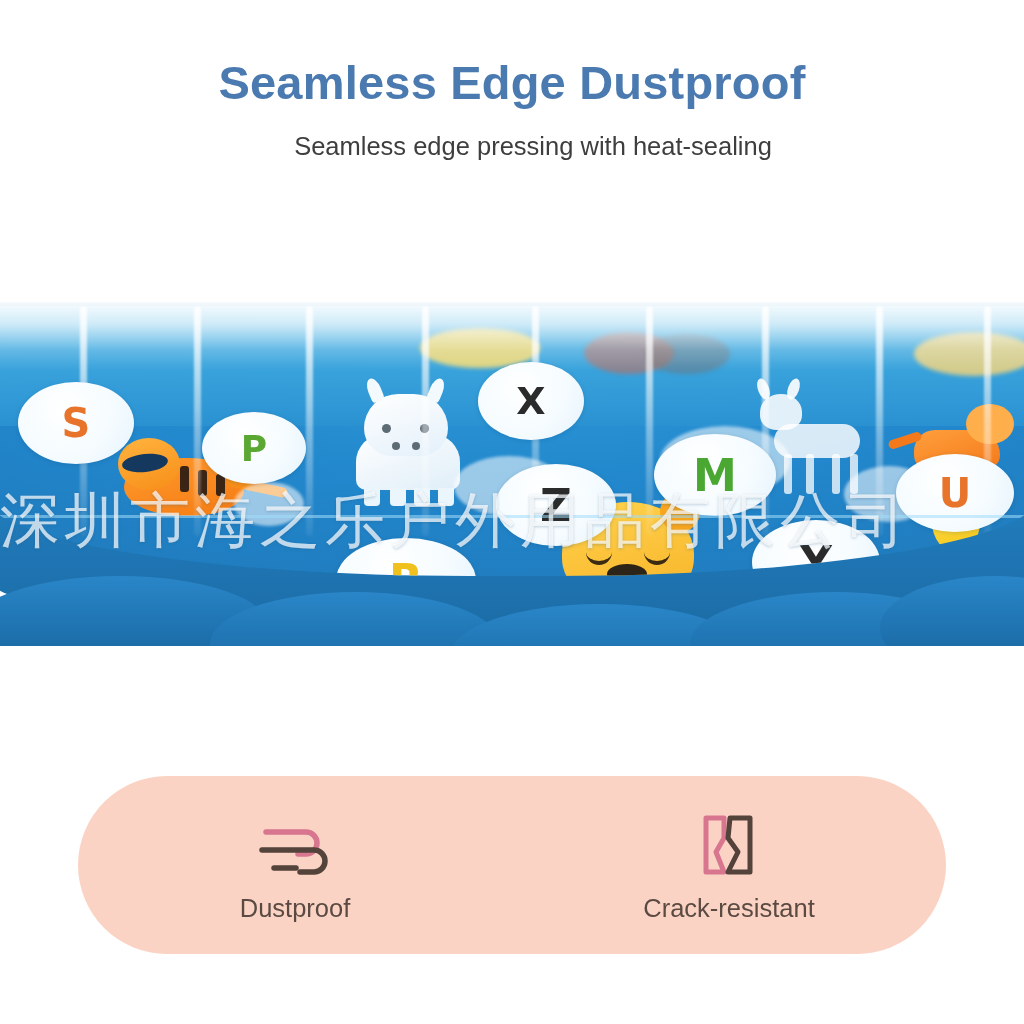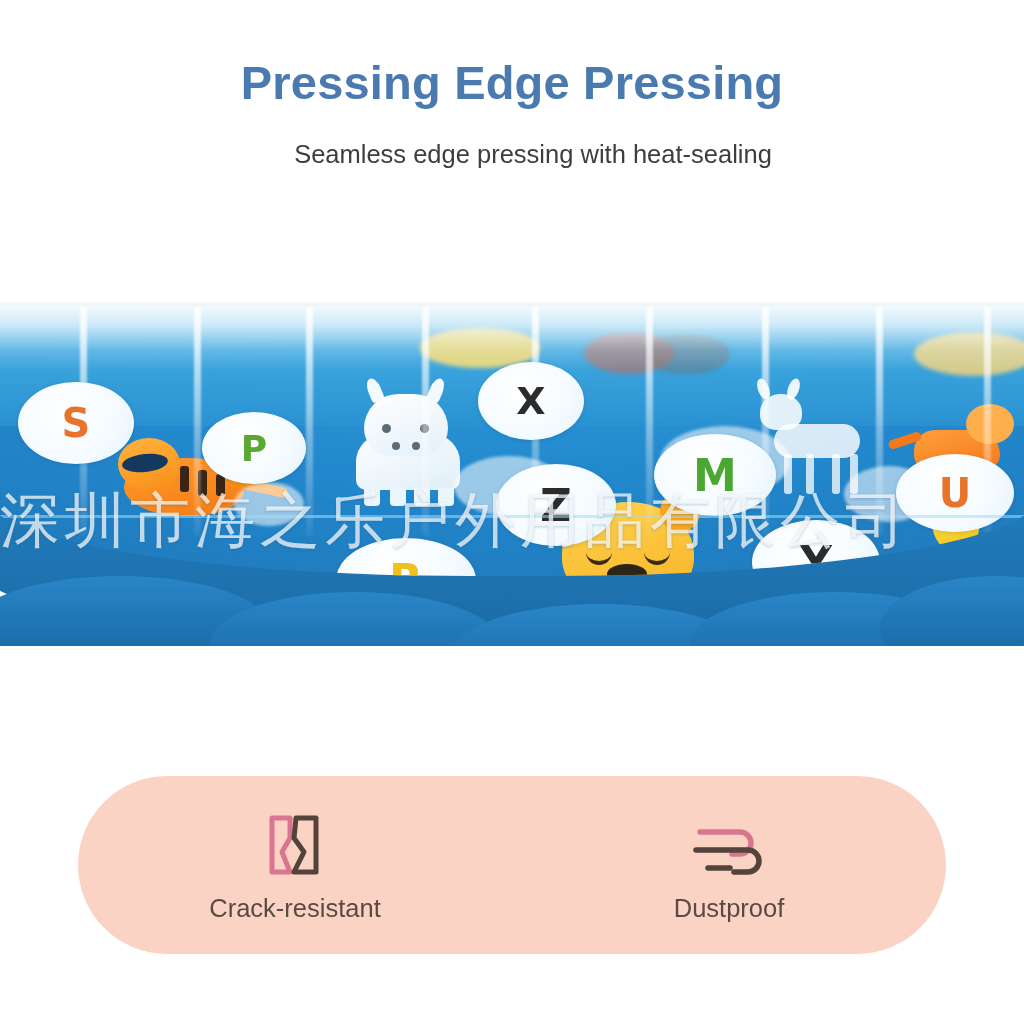--- a/index.html
+++ b/index.html
@@ -13,21 +13,21 @@
   .page{position:relative;width:1024px;height:1024px;background:#fff;overflow:hidden;}
 
   
   .header{position:absolute;left:0;top:0;width:1024px;text-align:center;z-index:40;}
   .title{
     margin:0;padding-top:58px;
     font-size:47px;font-weight:bold;letter-spacing:.2px;
     color:#4a7ab0;line-height:1.05;
   }
   .subtitle{
-    margin:12px;padding-top:17px;
+    margin:4px;padding-top:17px;
     font-size:25.5px;color:#3e3e3e;line-height:1.47;font-weight:400;padding-left:42px;
   }
   .subtitle div{white-space:nowrap;}
 
   
   .bg-wm{
     position:absolute;left:0;top:245px;width:1024px;height:520px;
     z-index:5;pointer-events:none;
     display:flex;align-items:center;justify-content:center;gap:6px;
     color:#eaf2f8;font-size:330px;font-weight:bold;line-height:1;
@@ -192,21 +192,21 @@
   }
 </style>
 </head>
 <body>
 
 <div class="page">
 
   <div class="bg-wm">UCA</div>
 
   <div class="header">
-    <h1 class="title">Pressing Edge Pressing</h1>
+    <h1 class="title">Seamless Edge Dustproof</h1>
     <div class="subtitle">
       <div>Seamless edge pressing with heat-sealing</div>
     </div>
   </div>
 
   <div class="photo">
 
     <div class="pool-outer"></div>
 
     <div class="bump" style="left:-30px;width:300px;"></div>
@@ -332,35 +332,35 @@
 
     <div class="photo-fade"></div>
   </div>
 
   <div class="wm-cn">深圳市海之乐户外用品有限公司</div>
 
   <div class="pill">
 
     <div class="feature">
       <div class="feature-icon">
-        <svg width="74" height="74" viewBox="0 0 74 74">
-          <path d="M32 10 L14 10 L14 64 L32 64 L24 44 L32 30 Z" fill="none" stroke="#d9768f" stroke-width="5" stroke-linejoin="round" stroke-linecap="round"></path>
-          <path d="M38 10 L58 10 L58 64 L36 64 L46 44 L36 30 Z" fill="none" stroke="#53433a" stroke-width="5" stroke-linejoin="round" stroke-linecap="round"></path>
-        </svg>
-      </div>
-      <div class="feature-label">Crack-resistant</div>
-    </div>
-
-    <div class="feature">
-      <div class="feature-icon">
         <svg width="78" height="74" viewBox="0 0 78 74">
           <path d="M10 24 H50 a11 11 0 0 1 0 22 H42" fill="none" stroke="#d9768f" stroke-width="5.5" stroke-linecap="round"></path>
           <path d="M6 42 H58 a11 11 0 0 1 0 22 H44" fill="none" stroke="#53433a" stroke-width="5.5" stroke-linecap="round"></path>
           <path d="M18 60 H40" fill="none" stroke="#53433a" stroke-width="5.5" stroke-linecap="round"></path>
         </svg>
       </div>
       <div class="feature-label">Dustproof</div>
     </div>
 
+    <div class="feature">
+      <div class="feature-icon">
+        <svg width="74" height="74" viewBox="0 0 74 74">
+          <path d="M32 10 L14 10 L14 64 L32 64 L24 44 L32 30 Z" fill="none" stroke="#d9768f" stroke-width="5" stroke-linejoin="round" stroke-linecap="round"></path>
+          <path d="M38 10 L58 10 L58 64 L36 64 L46 44 L36 30 Z" fill="none" stroke="#53433a" stroke-width="5" stroke-linejoin="round" stroke-linecap="round"></path>
+        </svg>
+      </div>
+      <div class="feature-label">Crack-resistant</div>
+    </div>
+
 
   </div>
 
 </div>
 
 </body></html>

